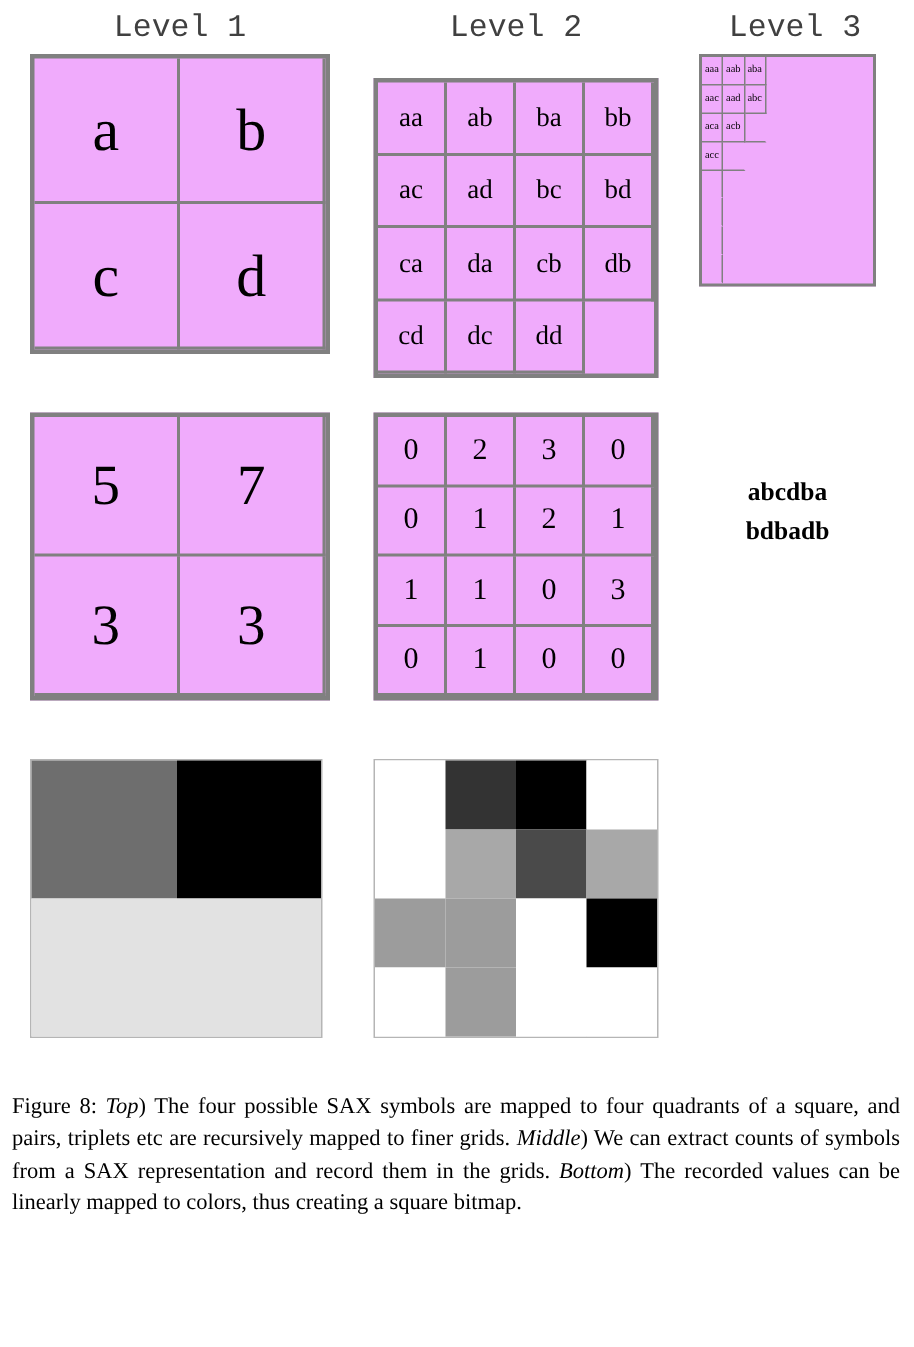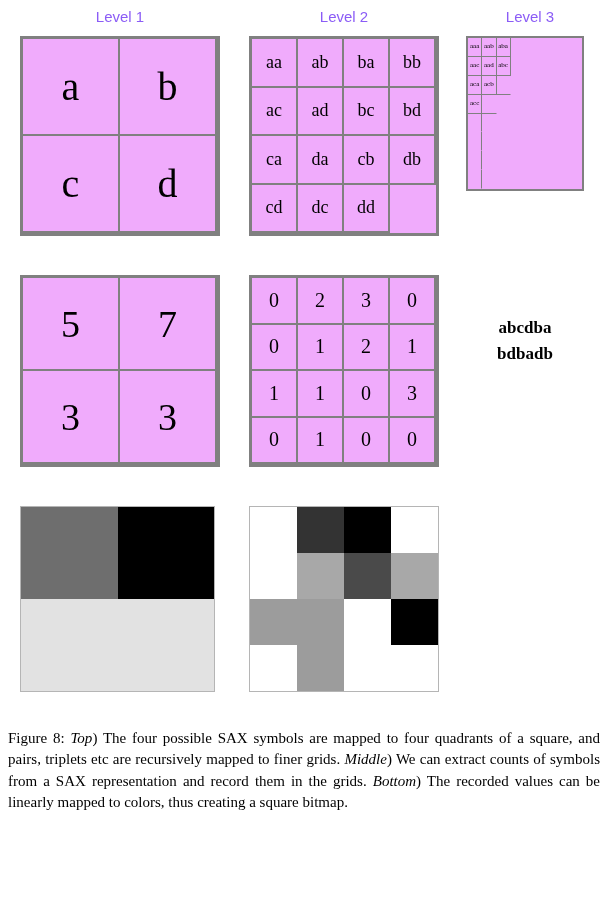--- a/index.html
+++ b/index.html
@@ -17,23 +17,23 @@
   }
   .figure {
     position: relative;
     width: 609px;
     height: 898px;
   }
 
   
   .col-header {
     position: absolute;
-    font-family: Liberation Sans, sans-serif;
-    font-size: 15px;
-    color: #8b5cf6;
+    font-family: Liberation Mono, monospace;
+    font-size: 21px;
+    color: #404040;
     text-align: center;
   }
   #hdr-l1 { left: 20px;  top: 8px;  width: 200px; }
   #hdr-l2 { left: 249px; top: 8px;  width: 190px; }
   #hdr-l3 { left: 465px; top: 8px;  width: 130px; }
 
   
   .grid {
     position: absolute;
     display: grid;
@@ -58,21 +58,21 @@
     grid-template-columns: 1fr 1fr;
     grid-template-rows: 1fr 1fr;
   }
   #grid-l1 .cell {
     font-size: 40px;
     font-weight: 400;
   }
 
   
   #grid-l2 {
-    left: 249px; top: 36px; width: 190px; height: 200px;
+    left: 249px; top: 52px; width: 190px; height: 200px;
     grid-template-columns: repeat(4, 1fr);
     grid-template-rows: repeat(4, 1fr);
   }
   #grid-l2 .cell {
     font-size: 18px;
   }
 
   
   #grid-l3 {
     left: 466px; top: 36px; width: 118px; height: 155px;

